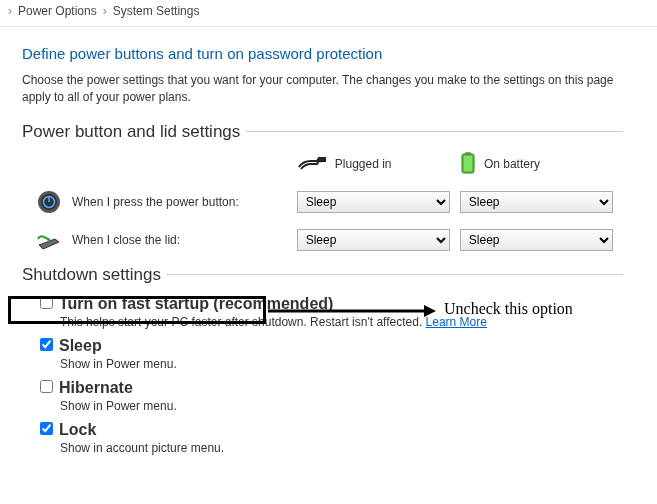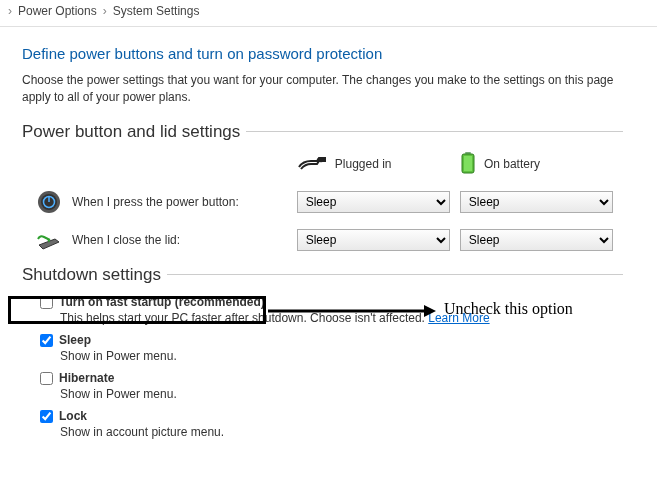--- a/index.html
+++ b/index.html
@@ -92,21 +92,21 @@
   .chk-row {
     display: flex;
     align-items: flex-start;
     gap: 6px;
     padding-left: 18px;
     margin-bottom: 2px;
   }
   .chk-row input[type=checkbox] {
     width: 13px; height: 13px; margin-top: 1px;
   }
-  .chk-label { font-weight: 700; font-size: 12px; }
+  .chk-label { font-weight: 700; font-size: 16px; }
   .chk-sub {
     padding-left: 38px;
     font-size: 12px;
     color: #333;
     margin-bottom: 8px;
   }
   .chk-sub a { color: #0066cc; text-decoration: underline; }
   .annot-box {
     position: absolute;
     border: 3px solid #000;
@@ -209,21 +209,21 @@
   <div class="section-header shutdown">
     <span>Shutdown settings</span>
     <div class="rule"></div>
   </div>
 
   <div class="chk-row">
     <input type="checkbox" style="">
     <span class="chk-label">Turn on fast startup (recommended)</span>
   </div>
   <div class="chk-sub">
-    <span>This helps start your PC faster after shutdown. Choose isn't affected. </span><a href="#">Learn More</a>
+    <span>This helps start your PC faster after shutdown. Restart isn't affected. </span><a href="#">Learn More</a>
   </div>
 
   <div class="chk-row">
     <input type="checkbox" checked="" style="">
     <span class="chk-label">Sleep</span>
   </div>
   <div class="chk-sub">Show in Power menu.</div>
 
   <div class="chk-row">
     <input type="checkbox" style="">

